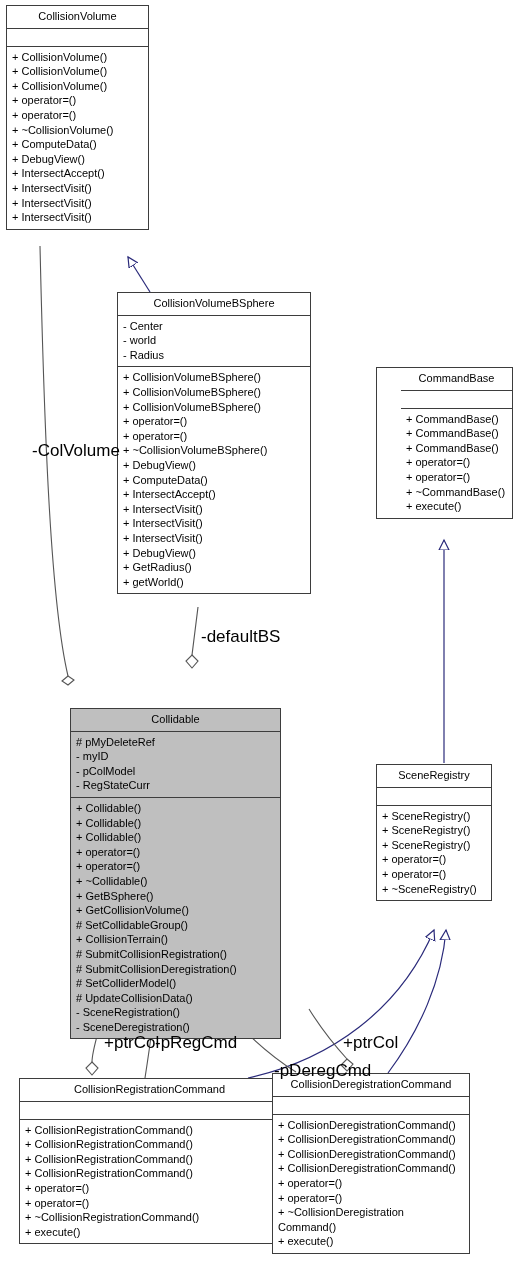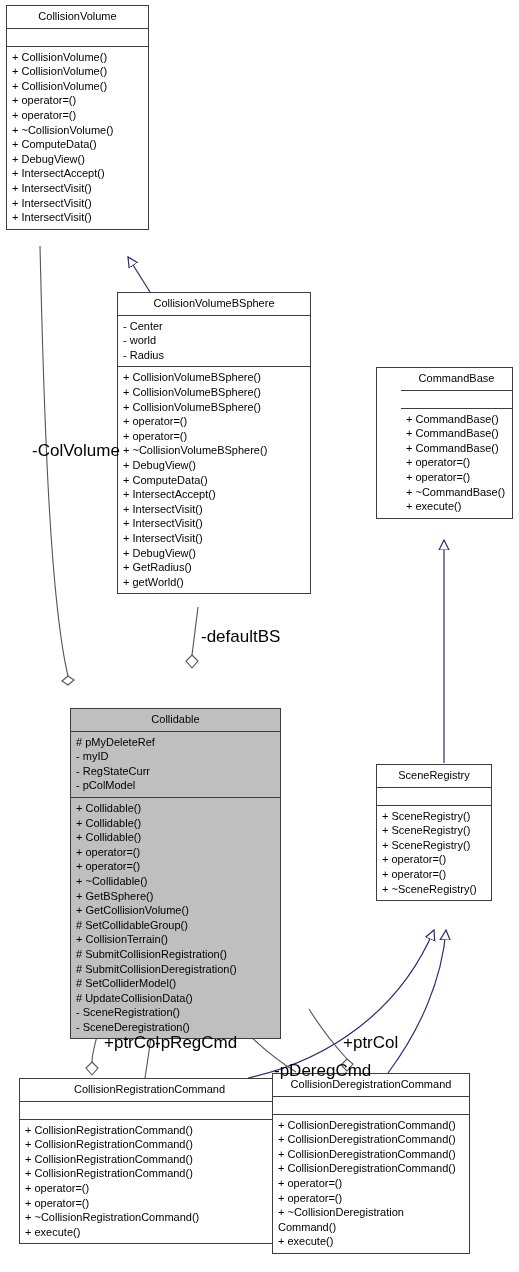--- a/index.html
+++ b/index.html
@@ -196,22 +196,22 @@
       <div class="member">+ ~CommandBase()</div>
       <div class="member">+ execute()</div>
     </div>
   </div>
 
   <div class="uml-class highlight" id="cls-collidable" style="left:70px; top:708px; width:211px;">
     <div class="cls-title">Collidable</div>
     <div class="cls-attrs">
       <div class="member"># pMyDeleteRef</div>
       <div class="member">- myID</div>
+      <div class="member">- pColModel</div>
       <div class="member">- RegStateCurr</div>
-      <div class="member">- pColModel</div>
     </div>
     <div class="cls-ops">
       <div class="member">+ Collidable()</div>
       <div class="member">+ Collidable()</div>
       <div class="member">+ Collidable()</div>
       <div class="member">+ operator=()</div>
       <div class="member">+ operator=()</div>
       <div class="member">+ ~Collidable()</div>
       <div class="member">+ GetBSphere()</div>
       <div class="member">+ GetCollisionVolume()</div>

